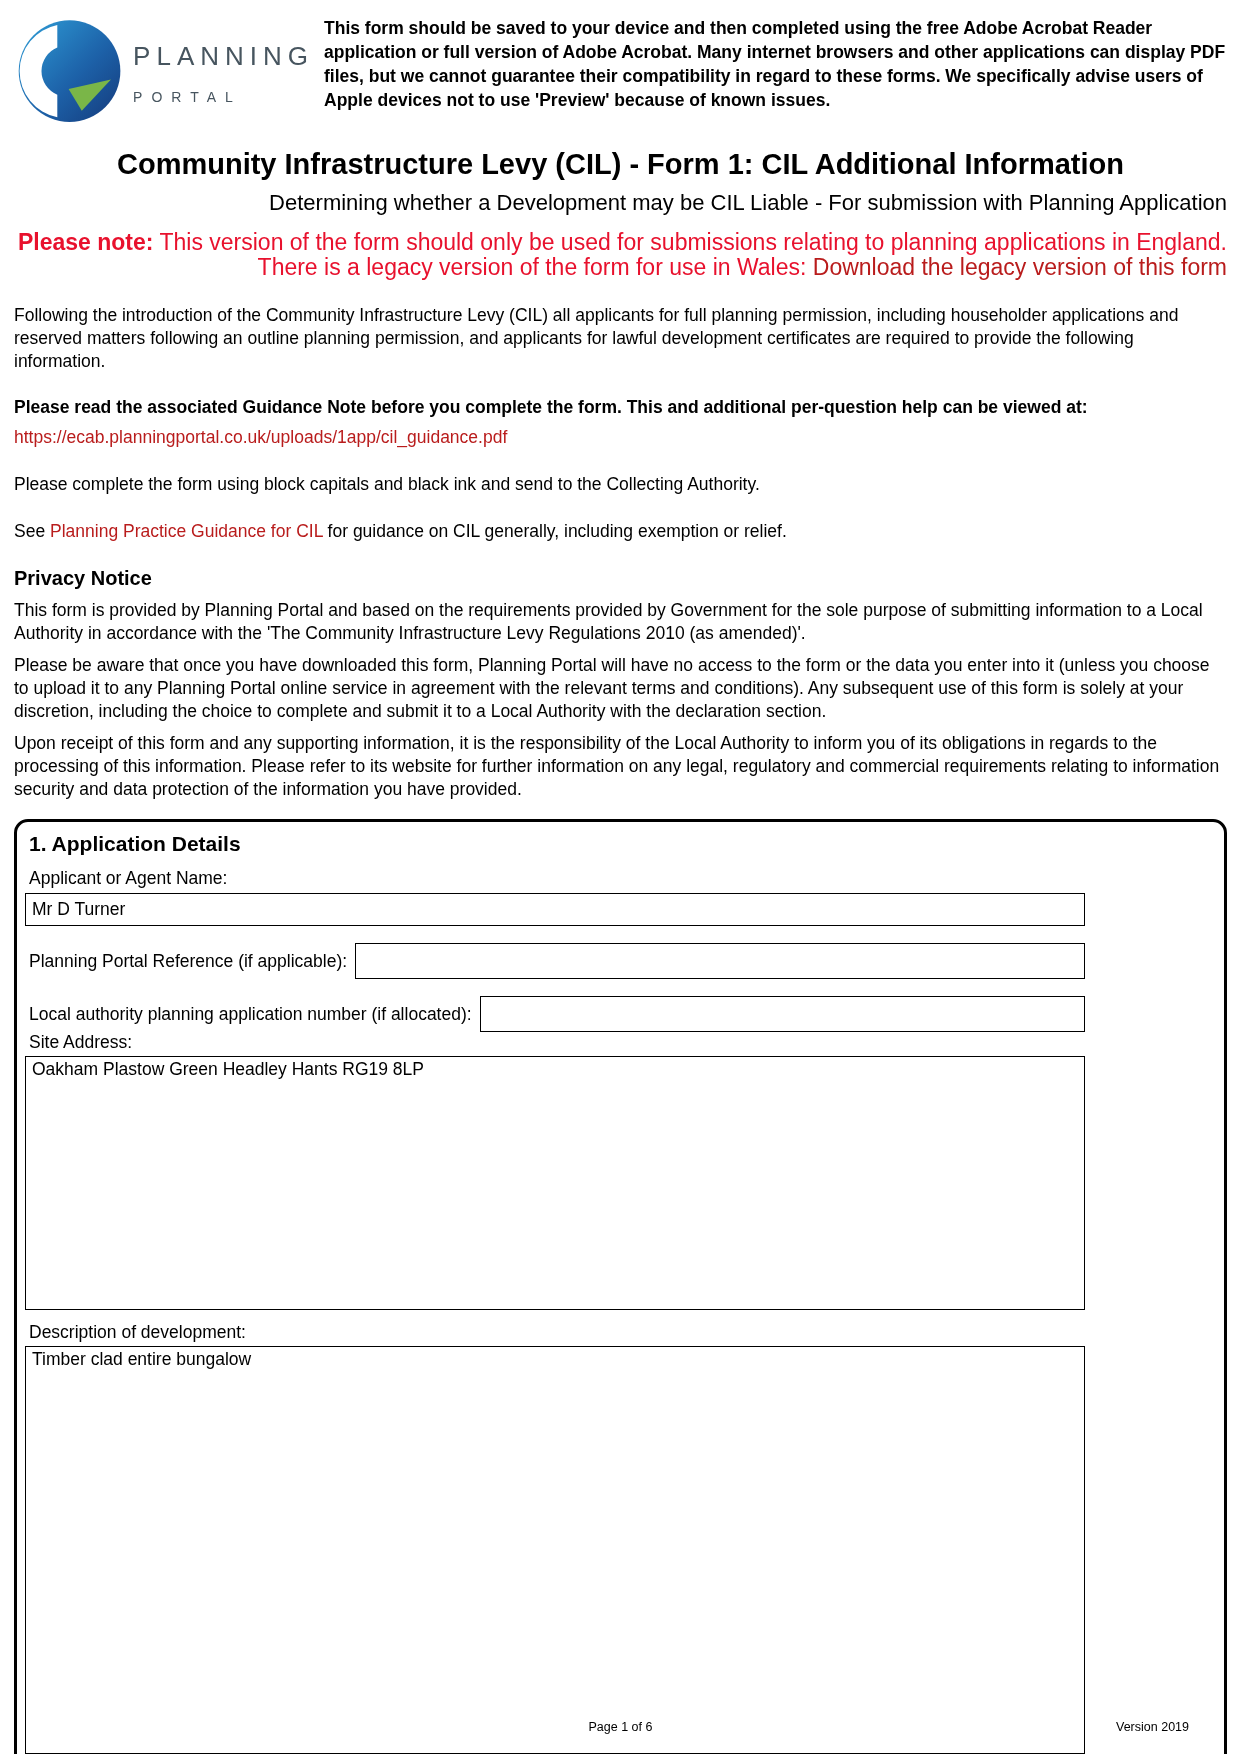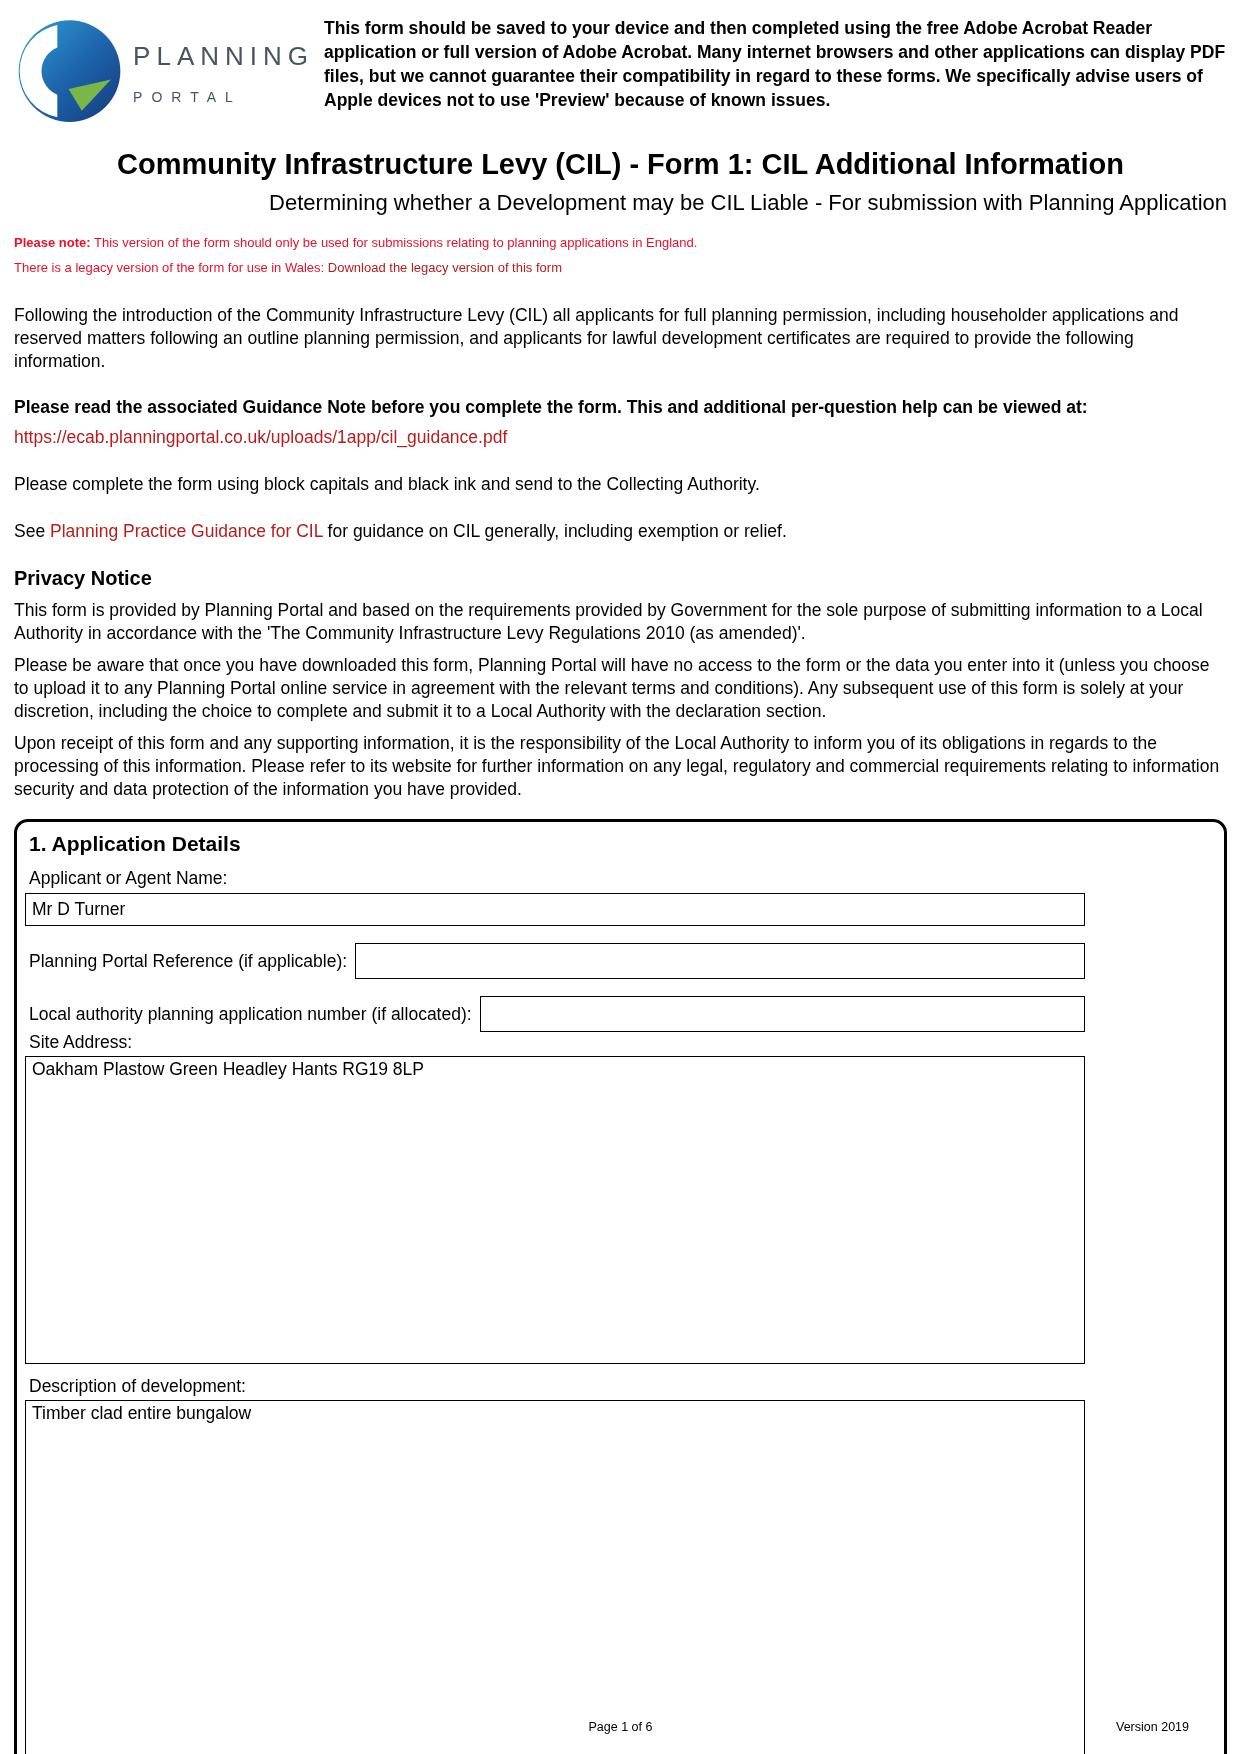--- a/index.html
+++ b/index.html
@@ -22,21 +22,21 @@
   .top-notice {
     flex: 1; margin-left: 10px; padding-top: 4px;
     font-weight: bold; font-size: 17.5px; line-height: 24px;
   }
 
   
   .title { text-align: center; font-size: 29px; font-weight: bold; margin-top: 16px; }
   .subtitle { text-align: right; font-size: 22px; margin-top: 9px; }
 
   
-  .red-note { color: #e8112d; font-size: 13px; line-height: 25px; margin-top: 14px; }
+  .red-note { color: #e8112d; font-size: 23px; line-height: 25px; margin-top: 14px; text-align: right; }
   .red-note b { font-weight: bold; }
   a, .link { color: #b91c1c; text-decoration: none; cursor: pointer; }
 
   
   .para { font-size: 17.5px; line-height: 23px; margin-top: 24px; }
   .para.bold { font-weight: bold; margin-top: 23px; }
   .link-line { font-size: 17.5px; line-height: 23px; margin-top: 7px; }
   .privacy-heading { font-size: 20px; font-weight: bold; margin-top: 24px; }
   .privacy-p { font-size: 17.5px; line-height: 23px; margin-top: 9px; }
 
@@ -65,21 +65,21 @@
   .row-inline .text-input { flex: 1; margin-top: 0; height: 36px; }
   .text-area {
     display: block;
     border: 1.5px solid #000; border-radius: 0;
     width: 100%;
     font-family: "Liberation Sans", sans-serif;
     font-size: 17.5px; padding: 2px 6px;
     margin-top: 3px;
     resize: none; background: #fff; outline: none;
   }
-  .ta-site { height: 308px; }
+  .ta-site { height: 254px; }
   .ta-desc { height: 408px; }
 
   
   .footer { position: absolute; bottom: 14px; left: 0; width: 100%; height: 20px; }
   .page-number { position: absolute; left: 0; right: 0; text-align: center; font-size: 12.5px; }
   .version { position: absolute; right: 52px; font-size: 12.5px; }
 </style>
 </head>
 <body>
 

